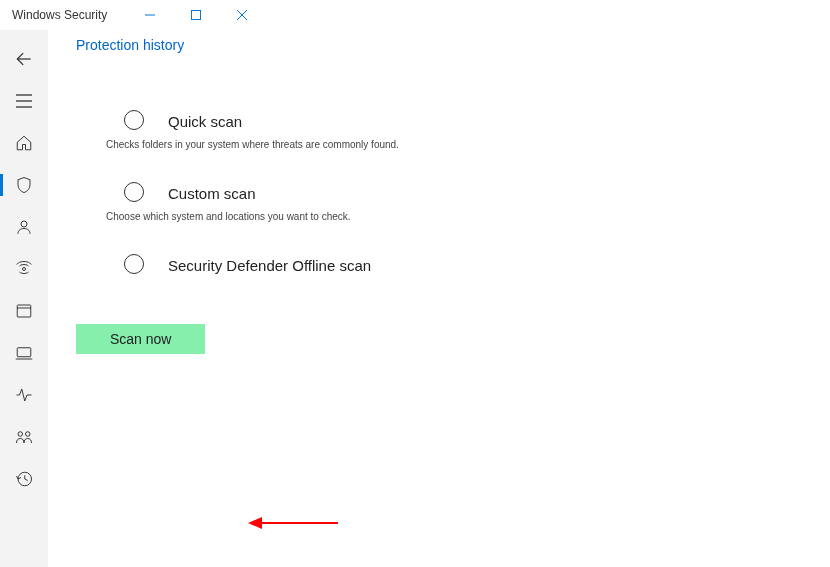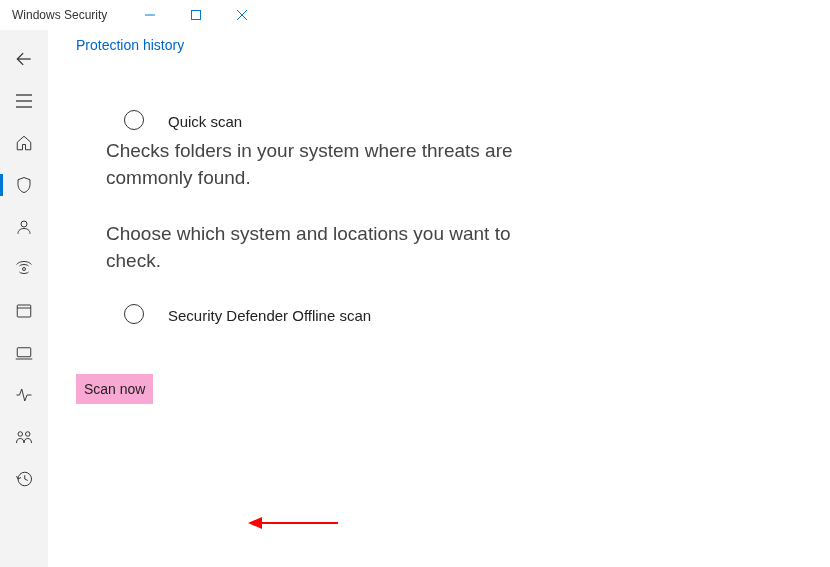--- a/index.html
+++ b/index.html
@@ -102,35 +102,35 @@
       background: #0078d4;
       border-radius: 50%;
       display: none;
     }
     .radio.selected .dot { display: block; }
     .opt-title {
       font-size: 15px;
       color: #222;
     }
     .opt-desc {
-      font-size: 19px;
+      font-size: 10px;
       color: #444;
       margin-left: 30px;
       line-height: 1.4;
       max-width: 440px;
     }
     .highlight-box {
       position: absolute;
       border: 3px solid #ff0000;
       pointer-events: none;
     }
     .scan-btn {
-      background: #f9a8d4;
+      background: #86efac;
       border: none;
-      padding: 7px 8px;
+      padding: 7px 34px;
       font-size: 14px;
       color: #222;
       cursor: pointer;
       margin-top: 20px;
       font-family: inherit;
     }
     .arrow-anno {
       position: absolute;
       color: #ff0000;
     }
@@ -247,20 +247,24 @@
       <div class="opt">
         <div class="opt-head">
           <span class="radio"></span>
           <span class="opt-title">Quick scan</span>
         </div>
         <div class="opt-desc">Checks folders in your system where threats are commonly found.</div>
       </div>
 
 
       <div class="opt">
+        <div class="opt-head">
+          <span class="radio"></span>
+          <span class="opt-title">Custom scan</span>
+        </div>
         <div class="opt-desc">Choose which system and locations you want to check.</div>
       </div>
 
       <div class="opt">
         <div class="opt-head">
           <span class="radio"></span>
           <span class="opt-title">Security Defender Offline scan</span>
         </div>
       </div>
 

